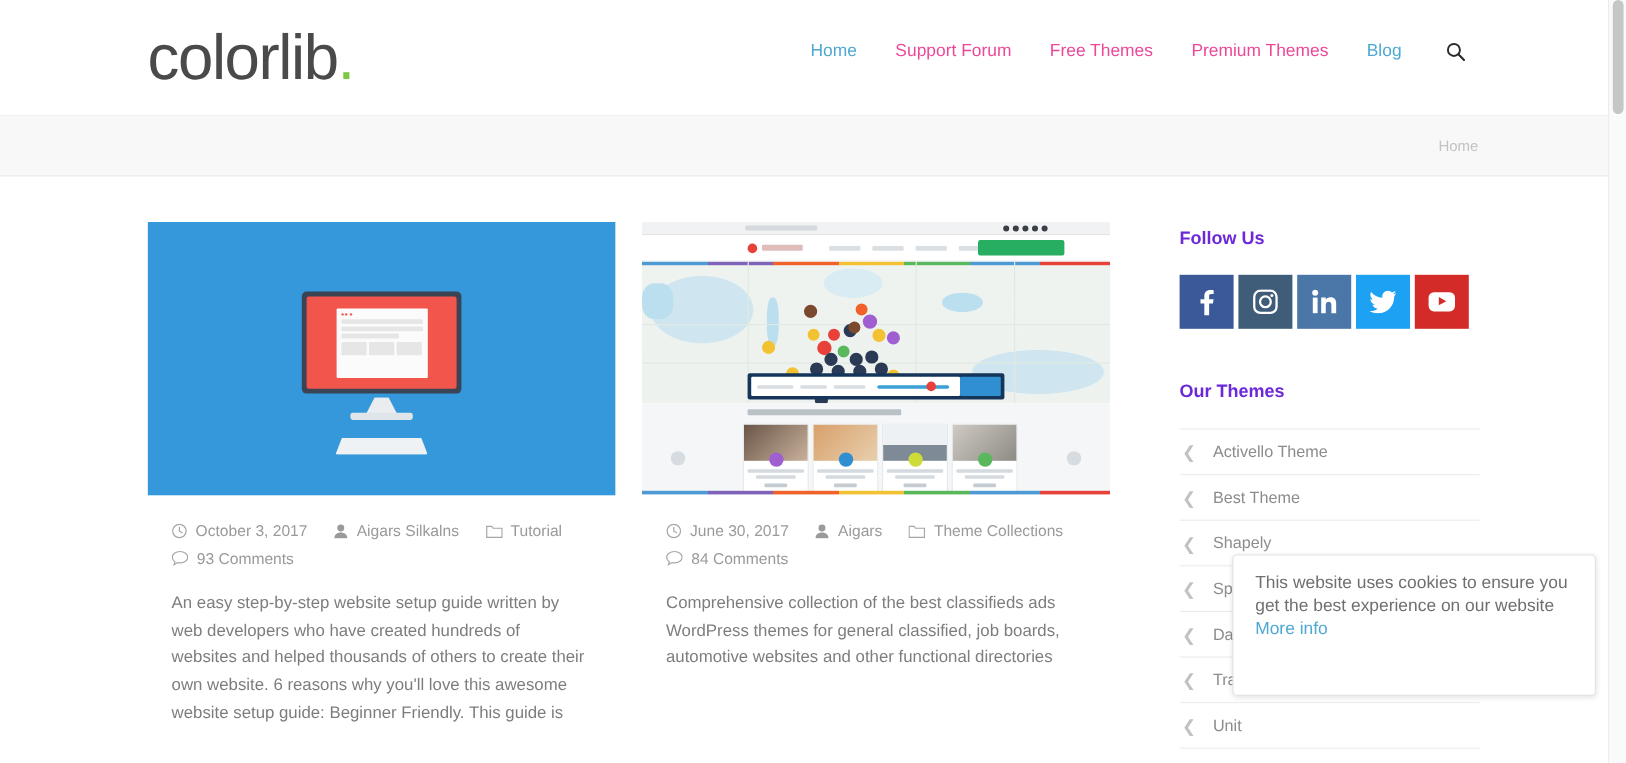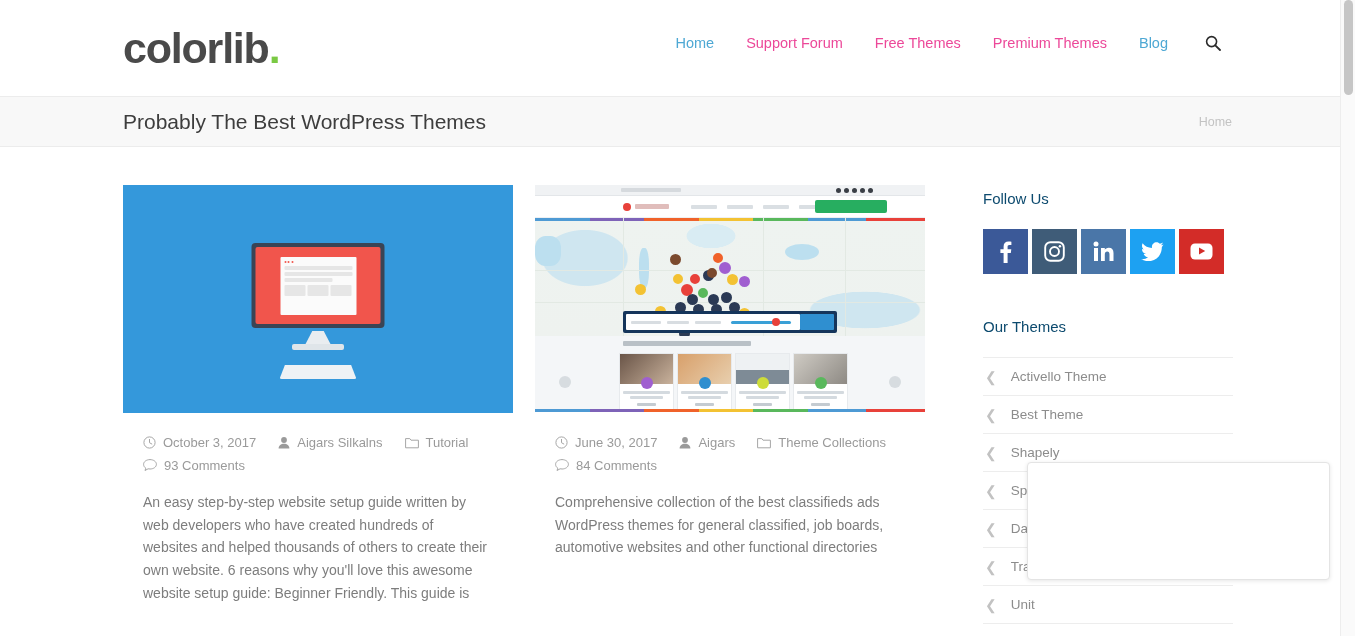--- a/index.html
+++ b/index.html
@@ -22,24 +22,24 @@
   .site-header {
     height:97px;
     background:#ffffff;
     border-bottom:1px solid #ececec;
     display:flex;
     align-items:center;
     position:relative;
   }
   .logo {
     margin-left:123px;
-    font-size:43px;
+    font-size:53px;
     letter-spacing:-1.2px;
     color:#4a4a4a;
-    font-weight:700;
+    font-weight:400;
     line-height:1;
     font-family:"Liberation Sans", sans-serif;
   }
   .logo .dot { color:#7ac943; }
   .main-nav {
     position:absolute;
     right:118px;
     top:34px;
     display:flex;
     align-items:center;
@@ -212,22 +212,22 @@
   }
 
   
   .sidebar {
     width:250px;
     margin-left:36px;
     padding-top:5px;
   }
   .widget-title {
     font-size:15px;
-    font-weight:normal;
-    color:#0c4a6e;
+    font-weight:bold;
+    color:#6d28d9;
     margin:0 0 22px 0;
   }
   .social-row { display:flex; gap:4px; margin-bottom:44px; }
   .social-btn {
     width:45px; height:45px;
     display:flex; align-items:center; justify-content:center;
     cursor:pointer;
   }
   .theme-list { list-style:none; margin:0; padding:0; border-top:1px solid #ededed; }
   .theme-item {
@@ -305,21 +305,20 @@
       <span class="search-icon-btn">
         <svg width="16" height="16" viewBox="0 0 16 16">
             <circle cx="6.6" cy="6.6" r="5" fill="none" stroke="#2b2b2b" stroke-width="1.6"></circle>
             <line x1="10.3" y1="10.3" x2="15" y2="15" stroke="#2b2b2b" stroke-width="1.8" stroke-linecap="round"></line>
           </svg>
       </span>
     </nav>
   </header>
 
   <div class="title-bar">
-    <h1 class="page-title">Probably The Best WordPress Themes</h1>
     <div class="breadcrumb">Home</div>
   </div>
 
   <div class="content-wrap">
 
     <div class="posts-col">
 
       <article class="post-card first">
         <div class="post-thumb">
           <div class="thumb-computer">
@@ -602,19 +601,20 @@
           </li>
         <li class="theme-item">
             <span class="chev">❮</span>
             <span>Pinbin WordPress Theme</span>
           </li>
       </ul>
     </aside>
   </div>
 
   <div class="cookie-banner">
+    <p class="cookie-text"><span>This website uses cookies to ensure you get the best experience on our website</span> <a class="cookie-link" href="#">More info</a></p>
   </div>
 
 </div>
 
 <div class="scrollbar-track">
   <div class="scrollbar-thumb"></div>
 </div>
 
 </body></html>

